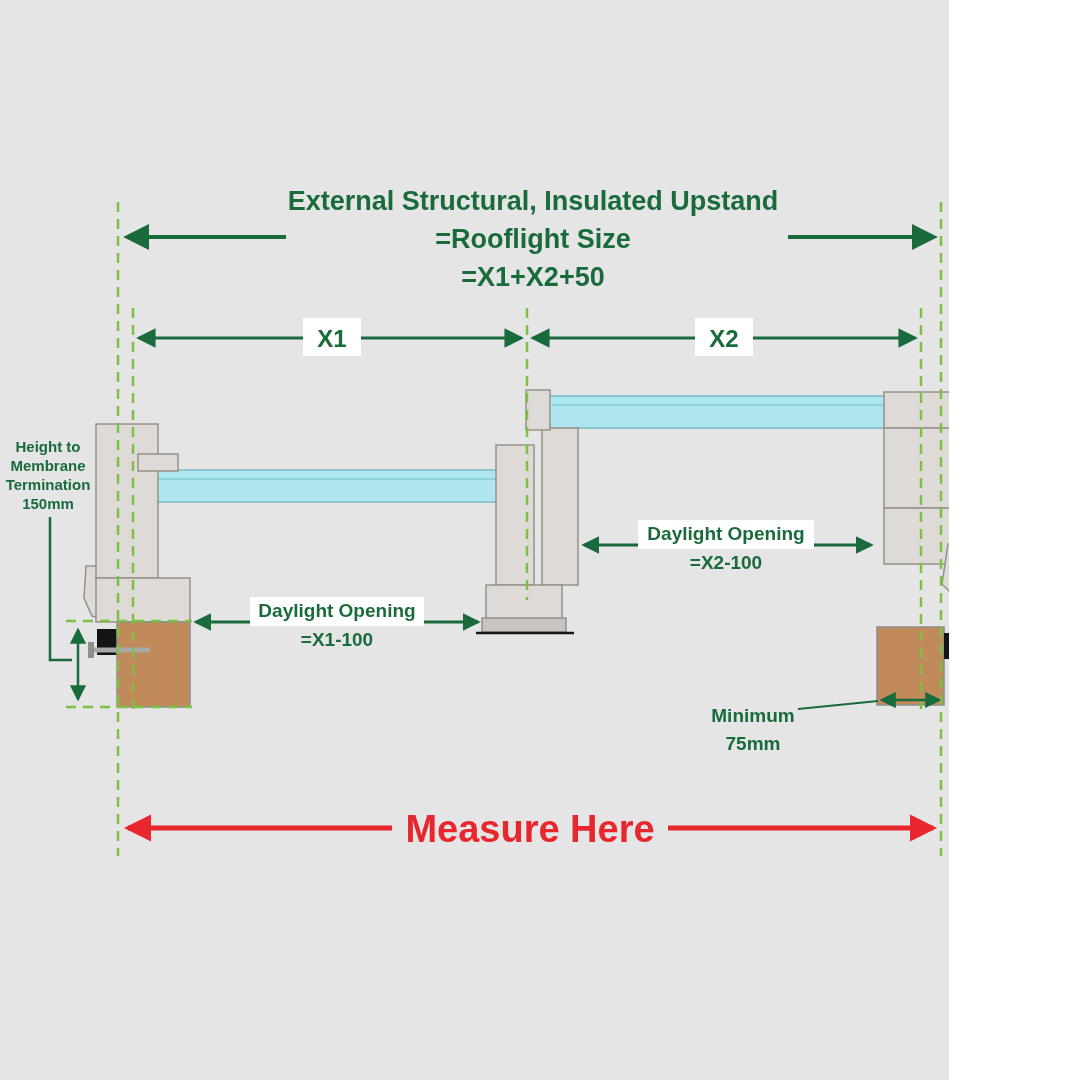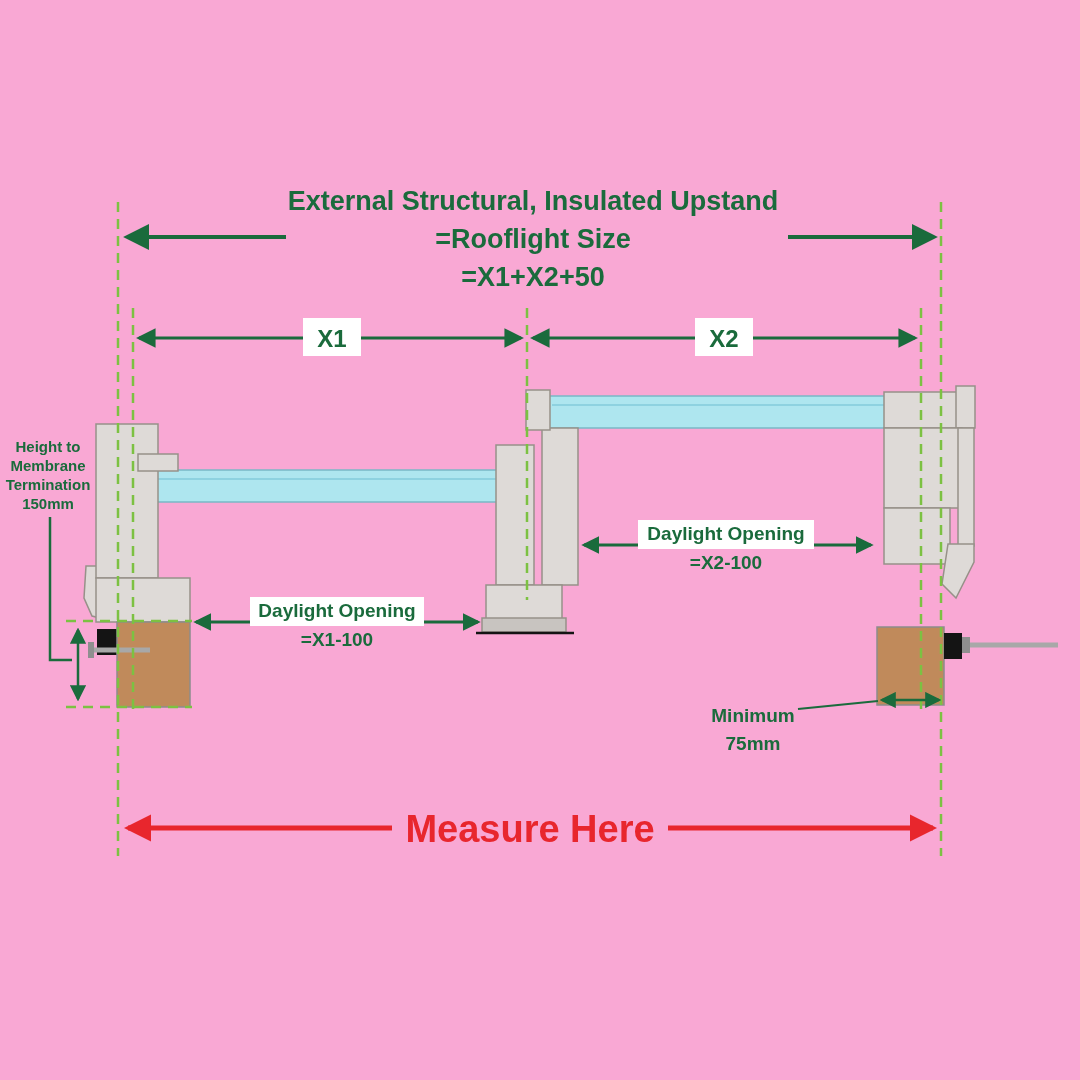--- a/index.html
+++ b/index.html
@@ -1,16 +1,16 @@
 <!DOCTYPE html>
 <html><head>
 <meta charset="utf-8">
 <style>
   html,body{margin:0;padding:0;background:#ffffff}
-  .stage{width:1080px;height:1080px;position:relative;background:#f9a8d4;overflow:hidden}
+  .stage{width:949px;height:1080px;position:relative;background:#e5e5e5;overflow:hidden}
   svg{display:block}
   text{font-family:"Liberation Sans","DejaVu Sans",sans-serif;font-weight:700}
   .t-green{fill:#1a6b3c}
   .t-title{font-size:27px}
   .t-dim{font-size:24px}
   .t-ann{font-size:19px}
   .t-small{font-size:15px}
   .t-measure{font-size:38px;fill:#e8262d}
   .ln-green{stroke:#1a6b3c}
   .ln-red{stroke:#e8262d}

